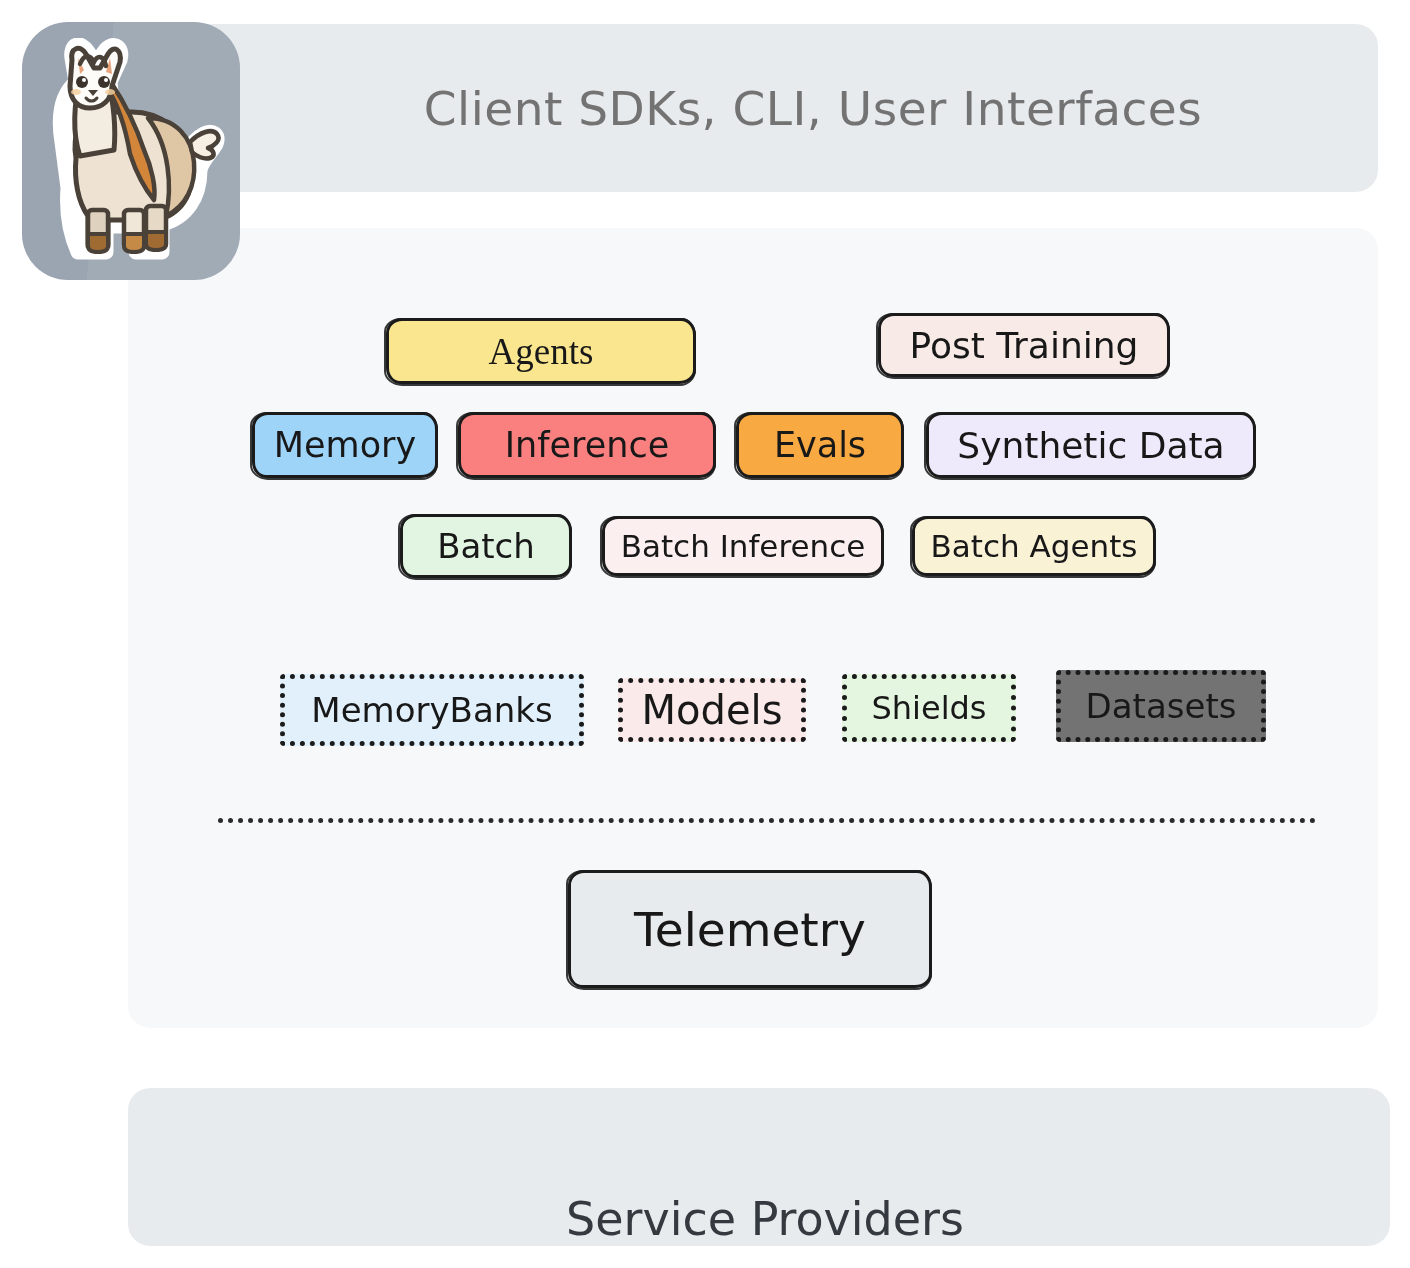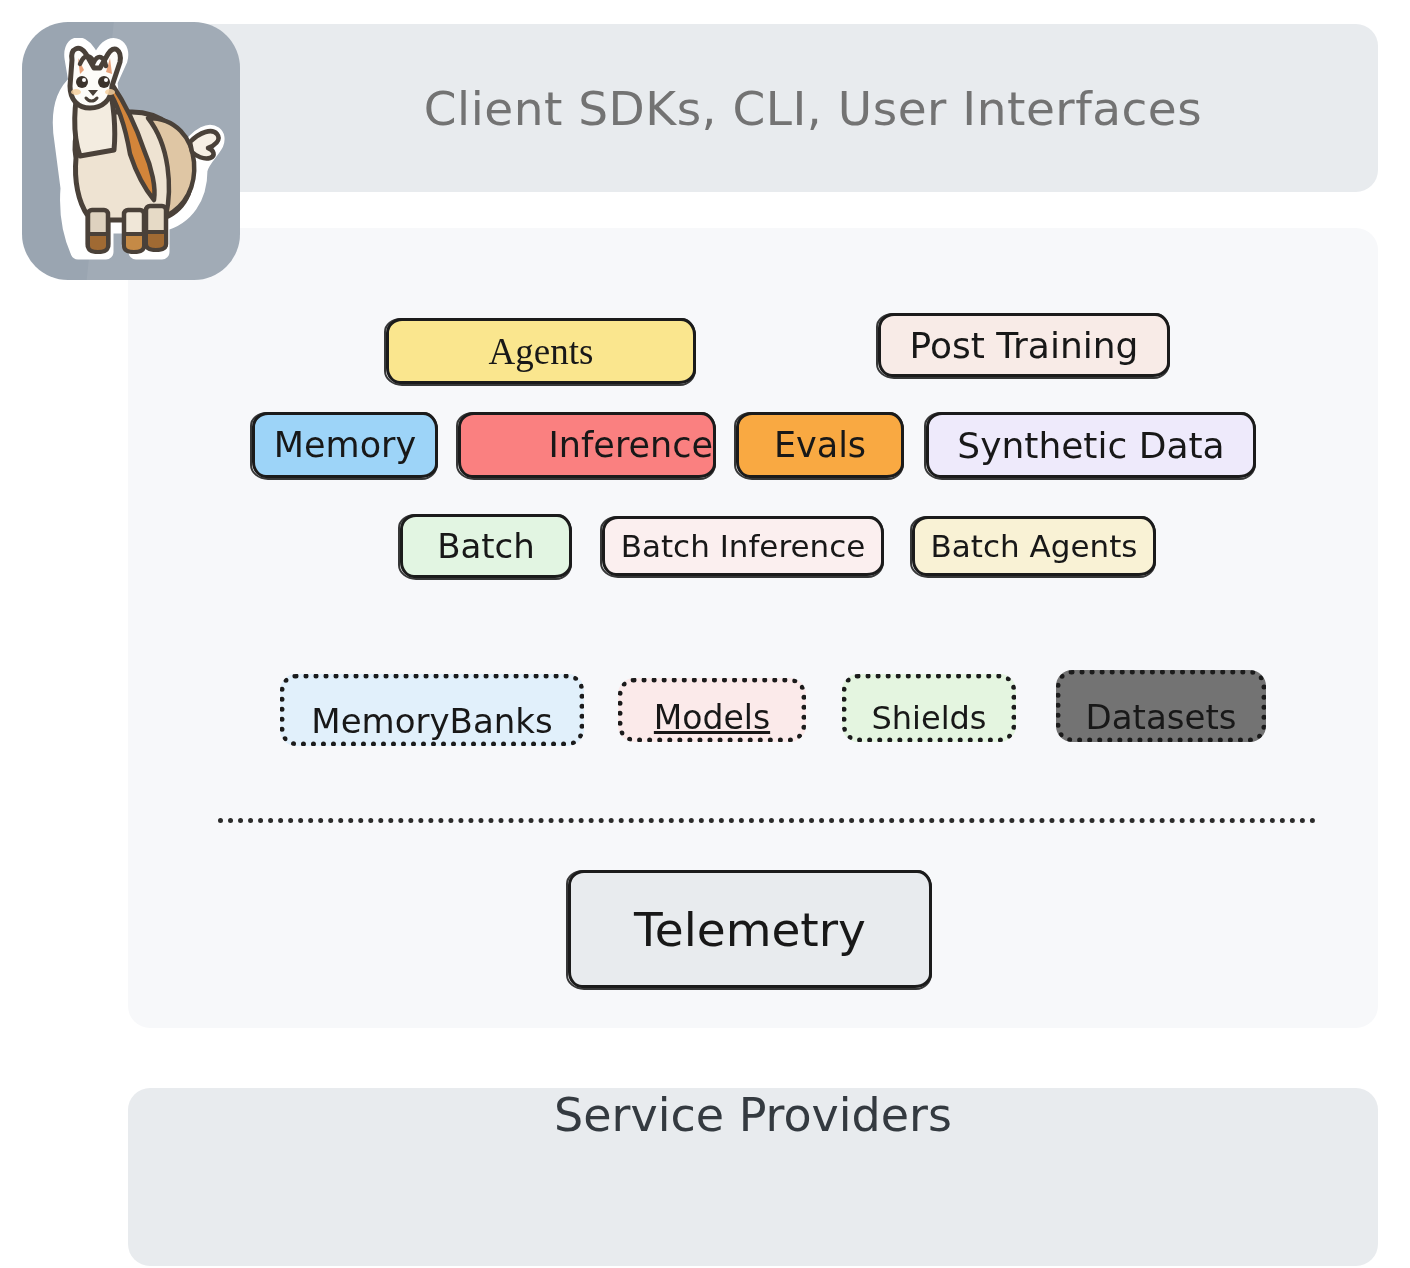--- a/index.html
+++ b/index.html
@@ -76,27 +76,28 @@
     border-radius: 22px;
     z-index: 1;
   }
 
   
   #bottom-banner {
     position: absolute;
     left: 128px;
     top: 1088px;
     width: 1250px;
-    height: 178px;
+    height: 158px;
     background: #e8ebee;
     border-radius: 22px;
     display: flex;
-    align-items: flex-start;
+    align-items: flex-end;
     justify-content: center;
     z-index: 2;
+    padding-left: 12px;
   }
   #bottom-banner .banner-text {
     font-size: 46px;
     color: #343a40;
   }
 
   
   .node {
     position: absolute;
     display: flex;
@@ -119,22 +120,21 @@
     top: -3px;
     right: -3px;
     bottom: -5px;
     border: 2.6px solid #1b1b1b;
     border-radius: 17px 14px 16px 18px / 14px 18px 16px 15px;
     pointer-events: none;
     opacity: 0.88;
   }
   .node.dotted {
     border: 5px dotted #1b1b1b;
-    border-radius: 16px;
-    align-items: flex-end;
+    border-radius: 4px;
   }
   .node .label {
     position: relative;
     z-index: 2;
     white-space: nowrap;
   }
 
   
   #divider {
     position: absolute;
@@ -214,21 +214,21 @@
 <div id="node-layer">
     <div class="node sketch" style="left: 386px; top: 318px; width: 310px; height: 66px; background: rgb(250, 230, 142);">
       <span class="label" style="font-size: 37px; font-family: Liberation Serif, serif;">Agents</span>
     </div>
     <div class="node sketch" style="left: 878px; top: 313px; width: 292px; height: 64px; background: rgb(248, 235, 231);">
       <span class="label" style="font-size: 36px;">Post Training</span>
     </div>
     <div class="node sketch" style="left: 252px; top: 412px; width: 186px; height: 66px; background: rgb(157, 212, 248);">
       <span class="label" style="font-size: 35px;">Memory</span>
     </div>
-    <div class="node sketch" style="left: 458px; top: 412px; width: 258px; height: 66px; background: rgb(250, 128, 128); justify-content: flex-end;">
+    <div class="node sketch" style="left: 458px; top: 412px; width: 258px; height: 66px; background: rgb(250, 128, 128);">
       <span class="label" style="font-size: 35px;">Inference</span>
     </div>
     <div class="node sketch" style="left: 736px; top: 412px; width: 168px; height: 66px; background: rgb(249, 169, 66);">
       <span class="label" style="font-size: 35px;">Evals</span>
     </div>
     <div class="node sketch" style="left: 926px; top: 412px; width: 330px; height: 66px; background: rgb(238, 234, 251);">
       <span class="label" style="font-size: 36px;">Synthetic Data</span>
     </div>
     <div class="node sketch" style="left: 400px; top: 514px; width: 172px; height: 64px; background: rgb(226, 245, 226);">
       <span class="label" style="font-size: 34px;">Batch</span>
@@ -236,21 +236,21 @@
     <div class="node sketch" style="left: 602px; top: 516px; width: 282px; height: 60px; background: rgb(251, 239, 239);">
       <span class="label" style="font-size: 31px;">Batch Inference</span>
     </div>
     <div class="node sketch" style="left: 912px; top: 516px; width: 244px; height: 60px; background: rgb(249, 242, 213);">
       <span class="label" style="font-size: 31px;">Batch Agents</span>
     </div>
     <div class="node dotted" style="left: 280px; top: 674px; width: 304px; height: 72px; background: rgb(225, 240, 251);">
       <span class="label" style="font-size: 34px;">MemoryBanks</span>
     </div>
     <div class="node dotted" style="left: 618px; top: 678px; width: 188px; height: 64px; background: rgb(251, 234, 234);">
-      <span class="label" style="font-size: 33px; text-decoration: underline;">Models</span>
+      <span class="label" style="font-size: 40px;">Models</span>
     </div>
     <div class="node dotted" style="left: 842px; top: 674px; width: 174px; height: 68px; background: rgb(228, 245, 224);">
       <span class="label" style="font-size: 32px;">Shields</span>
     </div>
     <div class="node dotted" style="left: 1056px; top: 670px; width: 210px; height: 72px; background: #737373;">
       <span class="label" style="font-size: 34px;">Datasets</span>
     </div>
     <div class="node sketch" style="left: 568px; top: 870px; width: 364px; height: 118px; background: rgb(232, 235, 238);">
       <span class="label" style="font-size: 47px;">Telemetry</span>
     </div>

